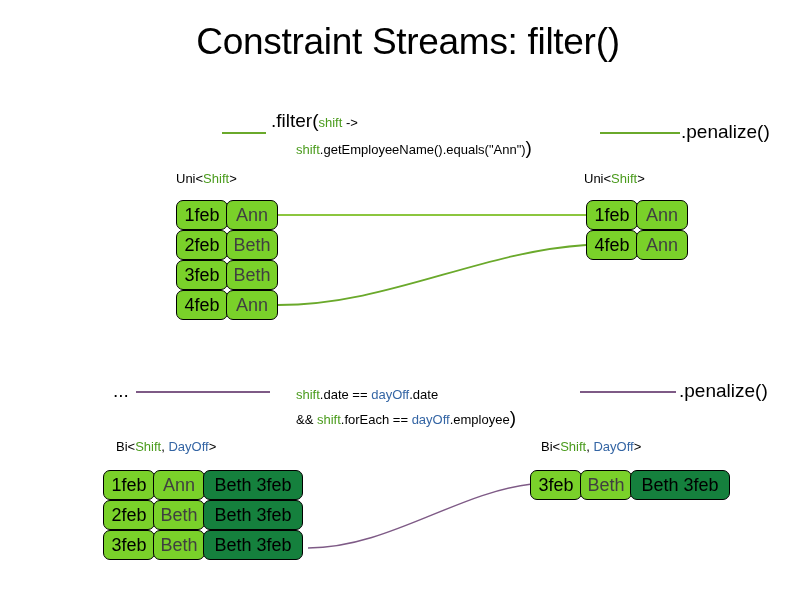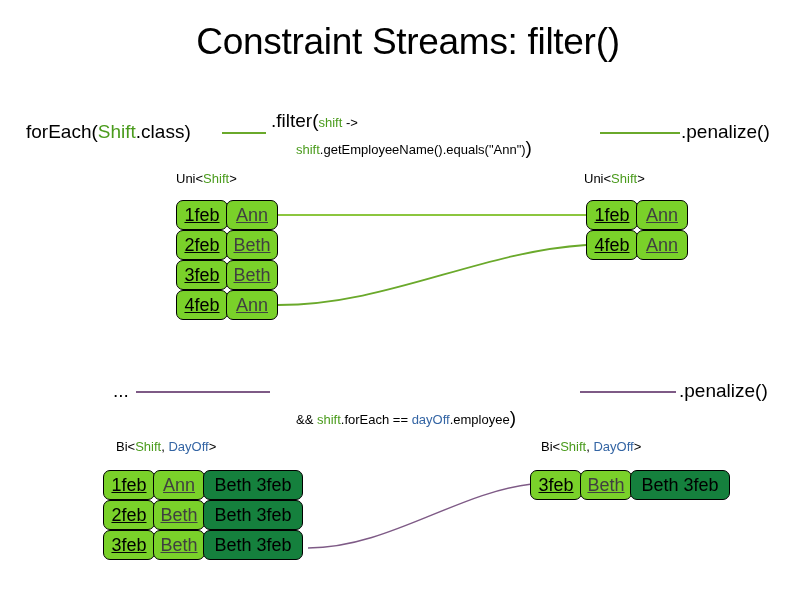--- a/index.html
+++ b/index.html
@@ -80,21 +80,21 @@
     border-radius: 7px;
     display: flex;
     align-items: center;
     justify-content: center;
     font-size: 18px;
     line-height: 18px;
     padding: 0 4px;
     margin-right: -2px;
     position: relative;
   }
-  .cell.green { background: #7ad12a; text-decoration: underline; }
+  .cell.green { background: #7ad12a; }
   .cell.blue  { background: #15803d; }
   .cell.date  { color: #000000; }
   .cell.name  { color: #404040; }
   .cell.dayoff{ color: #000000; }
 
   .lbl {
     position: absolute;
     font-size: 13px;
     line-height: 22px;
     white-space: nowrap;
@@ -114,23 +114,20 @@
 
     <path d="M 270 215 L 578 215" fill="none" stroke="#8cc63f" stroke-width="1.8"></path>
     <path d="M 270 305 C 380 305, 470 252, 578 245" fill="none" stroke="#6aa92b" stroke-width="1.8"></path>
 
     <line x1="128" y1="392" x2="262" y2="392" stroke="#7e5a86" stroke-width="1.8"></line>
     <line x1="572" y1="392" x2="668" y2="392" stroke="#7e5a86" stroke-width="1.8"></line>
 
     <path d="M 300 548 C 380 548, 450 492, 524 484" fill="none" stroke="#7e5a86" stroke-width="1.4"></path>
   </svg>
 
-  <div class="abs ty-lg" style="left:18px; top:121px;">
-    <span class="k-black">forEach(</span><span class="k-green">Shift</span><span class="k-black">.class)</span>
-  </div>
 
   <div class="abs" style="left:263px; top:110px;">
     <span class="code-lg k-black">.filter(</span><span class="code-md k-green">shift</span><span class="code-md k-black"> -&gt;</span>
   </div>
 
   <div class="abs" style="left:288px; top:137px;">
     <span class="code-md k-green">shift</span><span class="code-md k-black">.getEmployeeName().equals("Ann")</span><span class="code-lg k-black">)</span>
   </div>
 
   <div class="abs ty-lg k-black" style="left:673px; top:121px;">.penalize()</div>
@@ -164,20 +161,23 @@
     <div class="cell green name" style="width:52px">Ann</div>
   </div>
   <div class="tuple" style="left:578px; top:230px;">
     <div class="cell green date" style="width:52px">4feb</div>
     <div class="cell green name" style="width:52px">Ann</div>
   </div>
 
   <div class="abs ty-lg k-black" style="left:105px; top:380px;">...</div>
 
 
+  <div class="abs" style="left:288px; top:385px;">
+    <span class="code-md k-green">shift</span><span class="code-md k-black">.date == </span><span class="code-md k-blue">dayOff</span><span class="code-md k-black">.date</span>
+  </div>
 
   <div class="abs" style="left:288px; top:407px;">
     <span class="code-md k-black">&amp;&amp; </span><span class="code-md k-green">shift</span><span class="code-md k-black">.forEach == </span><span class="code-md k-blue">dayOff</span><span class="code-md k-black">.employee</span><span class="code-lg k-black">)</span>
   </div>
 
   <div class="abs ty-lg k-black" style="left:671px; top:380px;">.penalize()</div>
 
   <div class="lbl" style="left:108px; top:436px;">
     <span class="k-black">Bi&lt;</span><span class="k-green">Shift</span><span class="k-black">, </span><span class="k-blue">DayOff</span><span class="k-black">&gt;</span>
   </div>

